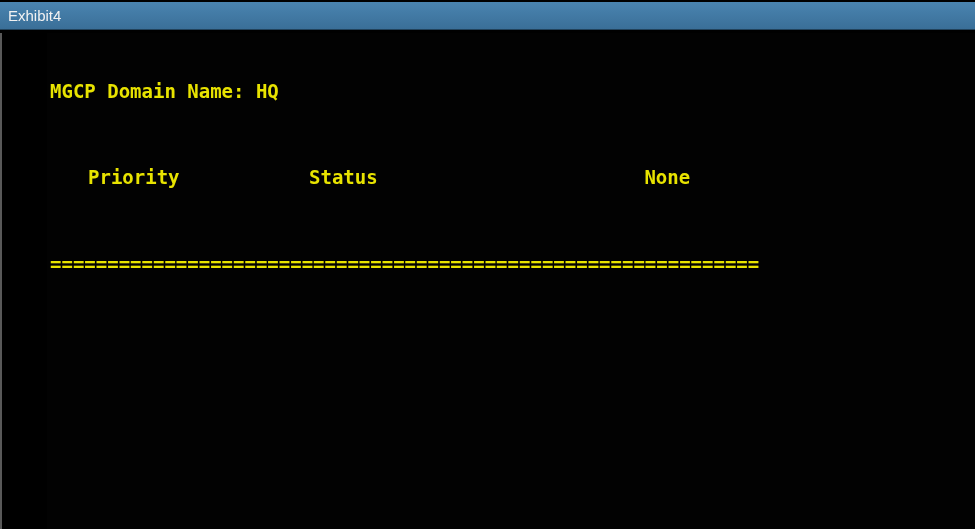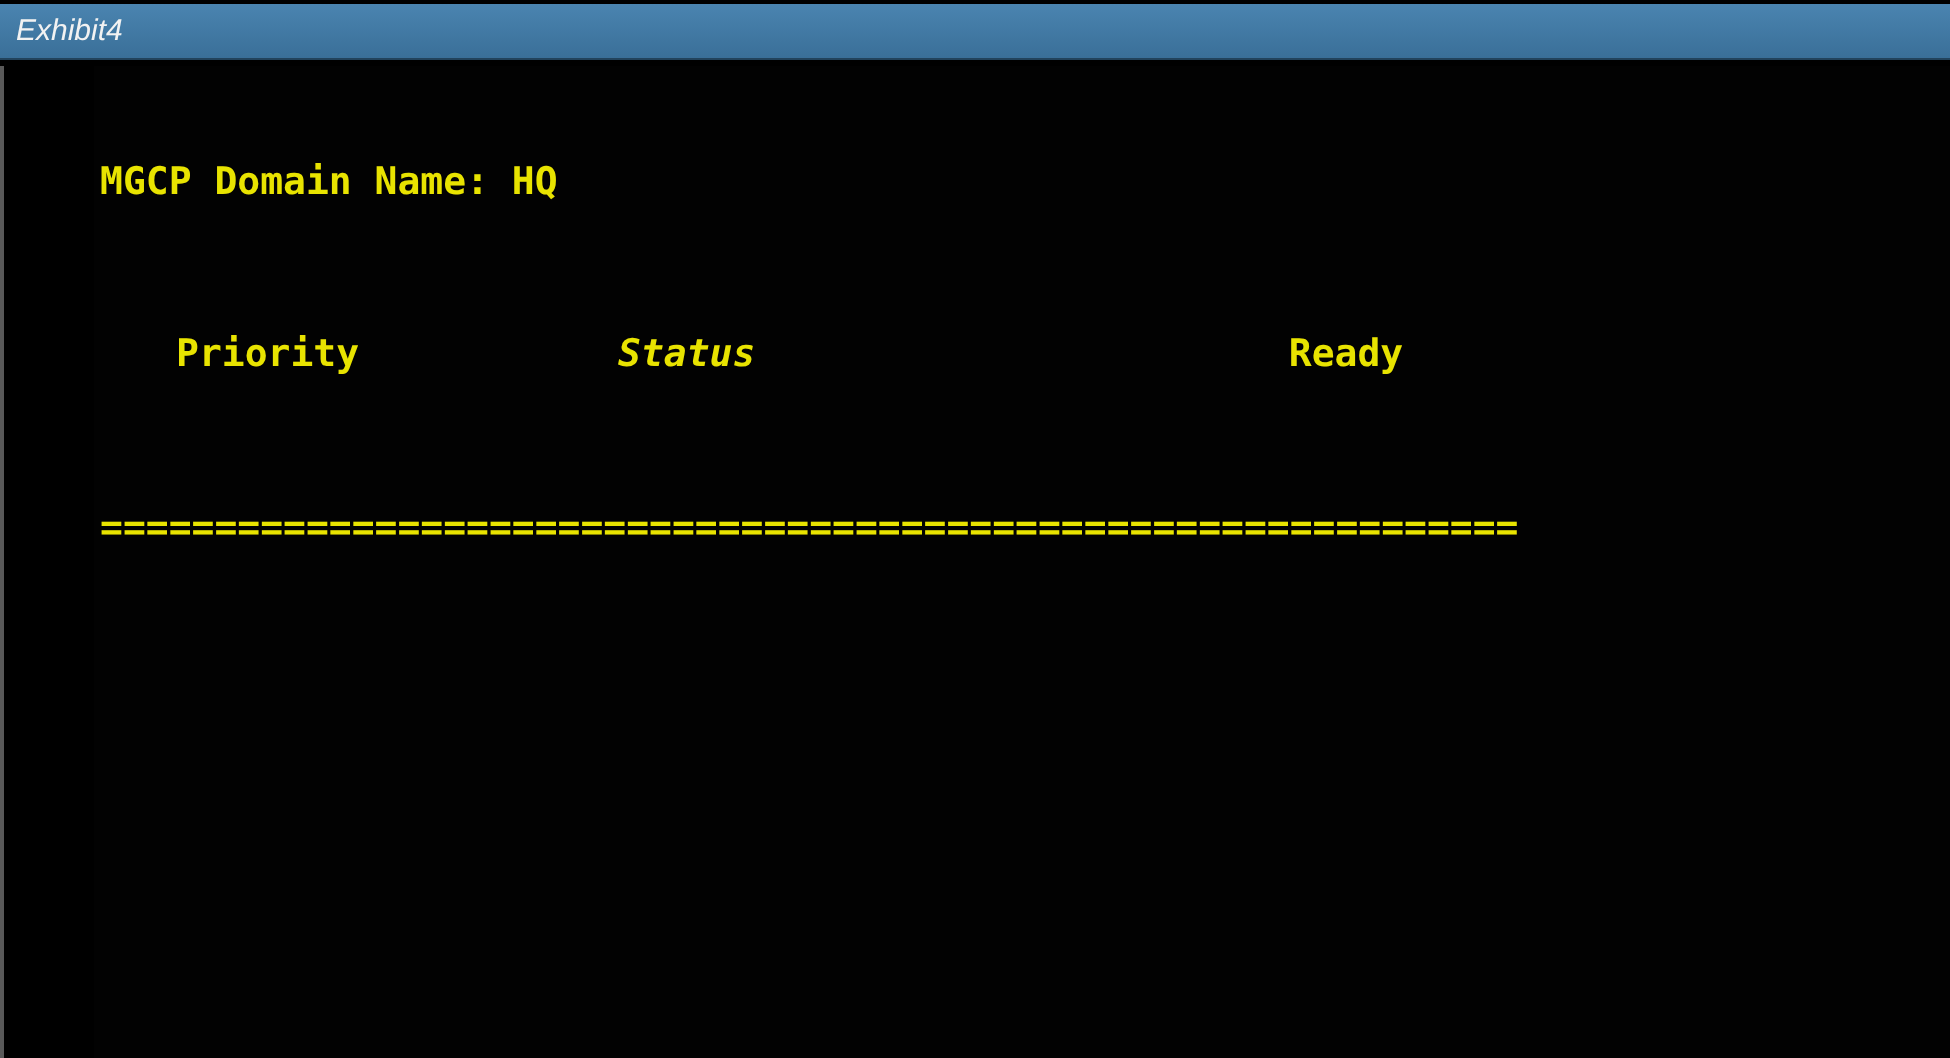--- a/index.html
+++ b/index.html
@@ -20,21 +20,20 @@
     height: 28px;
     background: linear-gradient(to bottom, var(--titlebar-top, #4a84b0) 0%, var(--titlebar-bottom, #3a6f98) 100%);
     border-bottom: 1px solid #22435c;
     display: flex;
     align-items: center;
     box-sizing: border-box;
     padding-left: 8px;
     font-family: "Liberation Sans", sans-serif;
     font-size: 15px;
     color: var(--title-text, #f2f2f2);
-    font-style: italic;
   }
 
   
   .terminal {
     position: absolute;
     top: 33px;
     left: 0;
     width: 975px;
     height: 496px;
     background: var(--term-bg, #020202);
@@ -57,33 +56,33 @@
     background: var(--left-edge, #777777);
     opacity: 0.75;
   }
   .line {
     height: 20.45px;
     line-height: 20.45px;
     white-space: pre;
   }
   .line span { display: inline-block; vertical-align: top; white-space: pre; padding-left: 38px; }
   .c1  { width: 16ch; }
-  .c2  { width: 26ch; font-style: italic; }
+  .c2  { width: 26ch; }
 </style>
 </head>
 <body>
 
 <div class="titlebar">
   <span>Exhibit4</span>
 </div>
 
 <div class="terminal">
   <div class="line">MGCP Domain Name: HQ</div>
 
-  <div class="line"><span class="c1">Priority</span><span class="c2">Status</span><span>Ready</span></div>
+  <div class="line"><span class="c1">Priority</span><span class="c2">Status</span><span>None</span></div>
 
   <div class="line">==============================================================</div>
 
 
   
 
   
   
   
   

